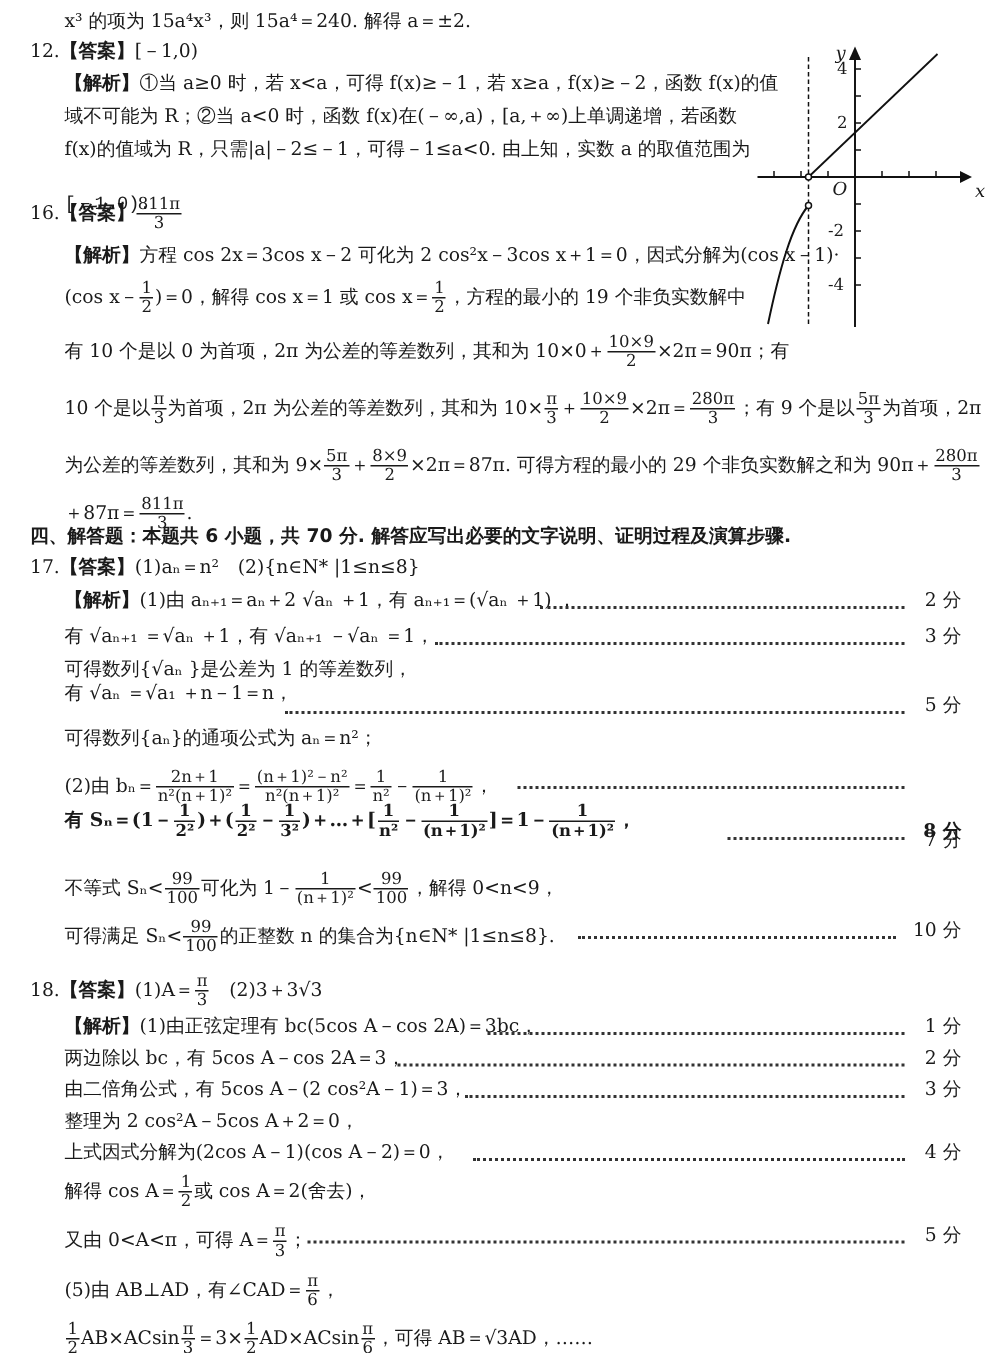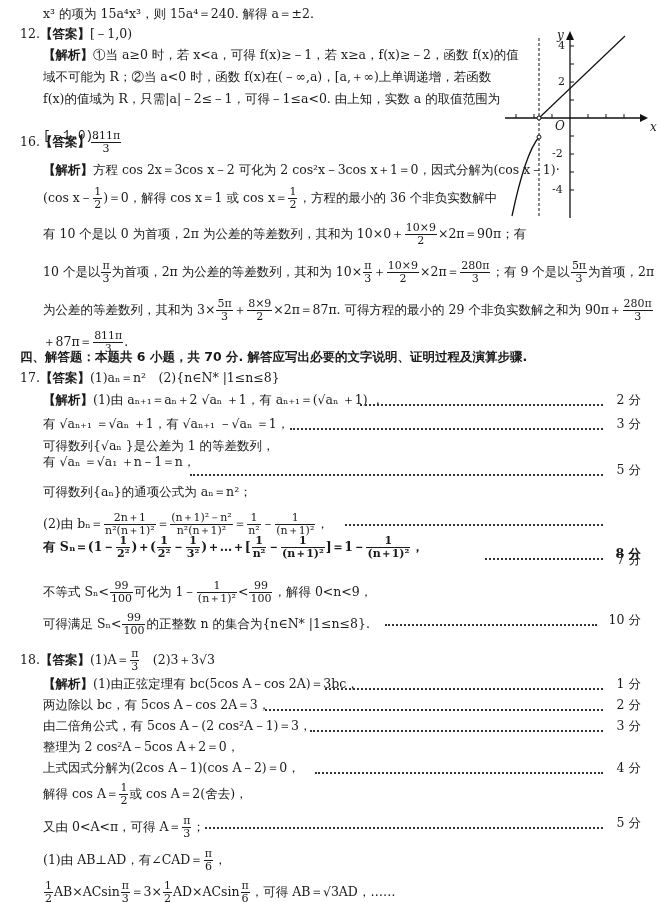--- a/index.html
+++ b/index.html
@@ -73,30 +73,30 @@
   <span style="position:absolute;left:58px;top:47px;font-size:11px;">2</span>
   <span style="position:absolute;left:52px;top:119px;font-size:11px;">-2</span>
   <span style="position:absolute;left:52px;top:155px;font-size:11px;">-4</span>
 </div>
 
 <div class="ln num" style="top:130px;">
   <span>16.</span><span class="b">【答案】</span><span class="frac"><span class="n">811π</span><span>3</span></span>
 </div>
 <div class="ln ind" style="top:162px;text-align:center;"><span class="b">【解析】</span><span>方程 cos 2x＝3cos x－2 可化为 2 cos²x－3cos x＋1＝0，因式分解为(cos x－1)·</span></div>
 <div class="ln ind" style="top:186px;">
-  <span>(cos x－</span><span class="frac"><span class="n">1</span><span>2</span></span><span>)＝0，解得 cos x＝1 或 cos x＝</span><span class="frac"><span class="n">1</span><span>2</span></span><span>，方程的最小的 36 个非负实数解中</span>
+  <span>(cos x－</span><span class="frac"><span class="n">1</span><span>2</span></span><span>)＝0，解得 cos x＝1 或 cos x＝</span><span class="frac"><span class="n">1</span><span>2</span></span><span>，方程的最小的 19 个非负实数解中</span>
 </div>
 <div class="ln ind" style="top:222px;">
   <span>有 10 个是以 0 为首项，2π 为公差的等差数列，其和为 10×0＋</span><span class="frac"><span class="n">10×9</span><span>2</span></span><span>×2π＝90π；有</span>
 </div>
 <div class="ln ind" style="top:260px;">
   <span>10 个是以</span><span class="frac"><span class="n">π</span><span>3</span></span><span>为首项，2π 为公差的等差数列，其和为 10×</span><span class="frac"><span class="n">π</span><span>3</span></span><span>＋</span><span class="frac"><span class="n">10×9</span><span>2</span></span><span>×2π＝</span><span class="frac"><span class="n">280π</span><span>3</span></span><span>；有 9 个是以</span><span class="frac"><span class="n">5π</span><span>3</span></span><span>为首项，2π</span>
 </div>
 <div class="ln ind" style="top:298px;">
-  <span>为公差的等差数列，其和为 3×</span><span class="frac"><span class="n">5π</span><span>3</span></span><span>＋</span><span class="frac"><span class="n">8×9</span><span>2</span></span><span>×2π＝87π. 可得方程的最小的 29 个非负实数解之和为 90π＋</span><span class="frac"><span class="n">280π</span><span>3</span></span>
+  <span>为公差的等差数列，其和为 9×</span><span class="frac"><span class="n">5π</span><span>3</span></span><span>＋</span><span class="frac"><span class="n">8×9</span><span>2</span></span><span>×2π＝87π. 可得方程的最小的 29 个非负实数解之和为 90π＋</span><span class="frac"><span class="n">280π</span><span>3</span></span>
 </div>
 <div class="ln ind" style="top:330px;">
   <span>＋87π＝</span><span class="frac"><span class="n">811π</span><span>3</span></span><span>.</span>
 </div>
 
 <div class="ln b" style="left:20px;top:349px;">四、解答题：本题共 6 小题，共 70 分. 解答应写出必要的文字说明、证明过程及演算步骤.</div>
 
 <div class="ln num" style="top:370px;">
   <span>17.</span><span class="b">【答案】</span><span>(1)aₙ＝n²　(2){n∈N* |1≤n≤8}</span>
 </div>
@@ -164,18 +164,18 @@
   <span>解得 cos A＝</span><span class="frac"><span class="n">1</span><span>2</span></span><span>或 cos A＝2(舍去)，</span>
 </div>
 
 <div class="ln ind" style="top:815px;">
   <span>又由 0&lt;A&lt;π，可得 A＝</span><span class="frac"><span class="n">π</span><span>3</span></span><span>；</span>
 </div>
 <div class="dots" style="left:205px;right:60px;top:827px;"></div>
 <div class="score" style="top:815px;">5 分</div>
 
 <div class="ln ind" style="top:848px;">
-  <span>(1)由 AB⊥AD，有∠CAD＝</span><span class="frac"><span class="n">π</span><span>6</span></span><span>，</span>
+  <span>(5)由 AB⊥AD，有∠CAD＝</span><span class="frac"><span class="n">π</span><span>6</span></span><span>，</span>
 </div>
 
 <div class="ln ind" style="top:880px;">
   <span class="frac"><span class="n">1</span><span>2</span></span><span>AB×ACsin</span><span class="frac"><span class="n">π</span><span>3</span></span><span>＝3×</span><span class="frac"><span class="n">1</span><span>2</span></span><span>AD×ACsin</span><span class="frac"><span class="n">π</span><span>6</span></span><span>，可得 AB＝√3AD，……</span>
 </div>
 
 </body></html>

